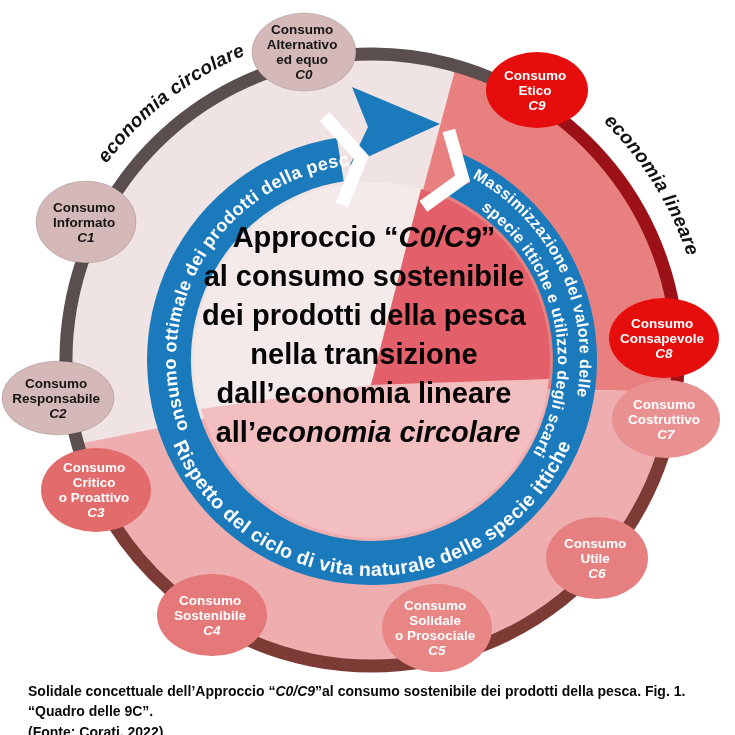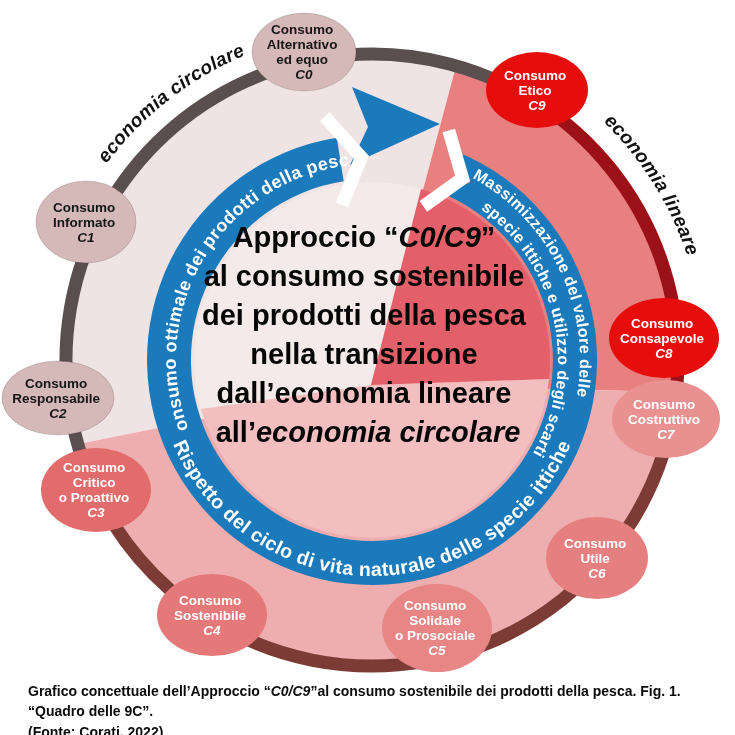--- a/index.html
+++ b/index.html
@@ -166,16 +166,16 @@
     <ellipse cx="537" cy="90" rx="51" ry="38" fill="#e60d0d"></ellipse>
     <text class="nt nt-w">
       <tspan x="537" y="80">Consumo</tspan>
       <tspan x="537" y="95">Etico</tspan>
       <tspan x="537" y="110" class="it">C9</tspan>
     </text>
   </g>
 </svg>
 
 <div class="caption">
-  <span><span>Grafico concettuale dell’Approccio “</span><span class="it">C0/C9</span><span>”al consumo sostenibile dei prodotti della pesca. Fig. 1. “Quadro delle 9C”.</span></span><br>
+  <span><span>Solidale concettuale dell’Approccio “</span><span class="it">C0/C9</span><span>”al consumo sostenibile dei prodotti della pesca. Fig. 1. “Quadro delle 9C”.</span></span><br>
   <span>(Fonte: Corati, 2022)</span>
 </div>
 </div>
 
 </body></html>

